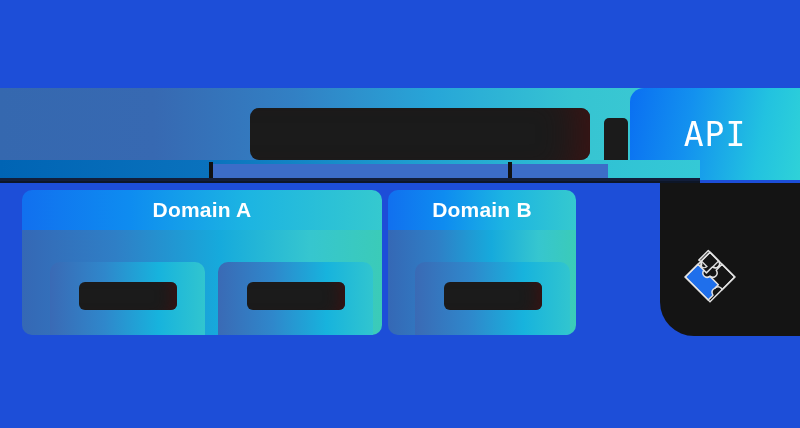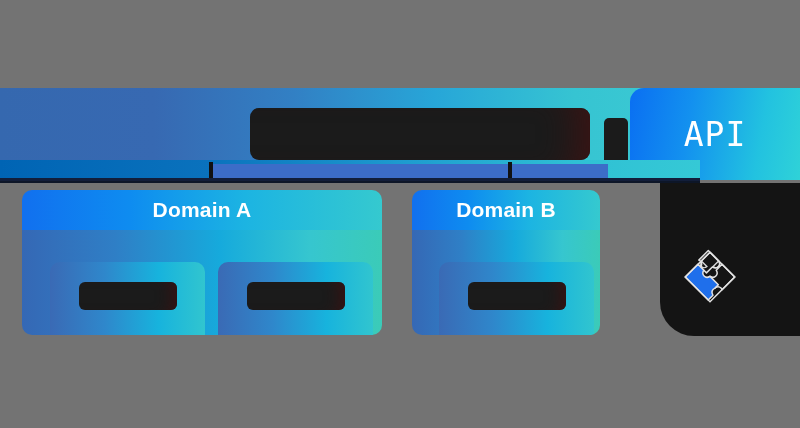--- a/index.html
+++ b/index.html
@@ -13,21 +13,21 @@
     position: relative;
     overflow: hidden;
     font-family: "Liberation Sans", sans-serif;
   }
 
   #canvas {
     position: absolute;
     inset: 0;
     width: 800px;
     height: 428px;
-    background: #737373;
+    background: #1d4ed8;
   }
 
   
   .platform-banner {
     position: absolute;
     left: 0;
     top: 88px;
     width: 700px;
     height: 72px;
     background: linear-gradient(90deg,
@@ -157,21 +157,21 @@
   }
 
   .domain-a {
     left: 22px;
     width: 360px;
     height: 145px;
   }
   .domain-a .domain-body { height: 105px; }
 
   .domain-b {
-    left: 412px;
+    left: 388px;
     width: 188px;
     height: 145px;
   }
   .domain-b .domain-body { height: 105px; }
 
   
   .service-card {
     position: absolute;
     top: 32px;
     height: 73px;

